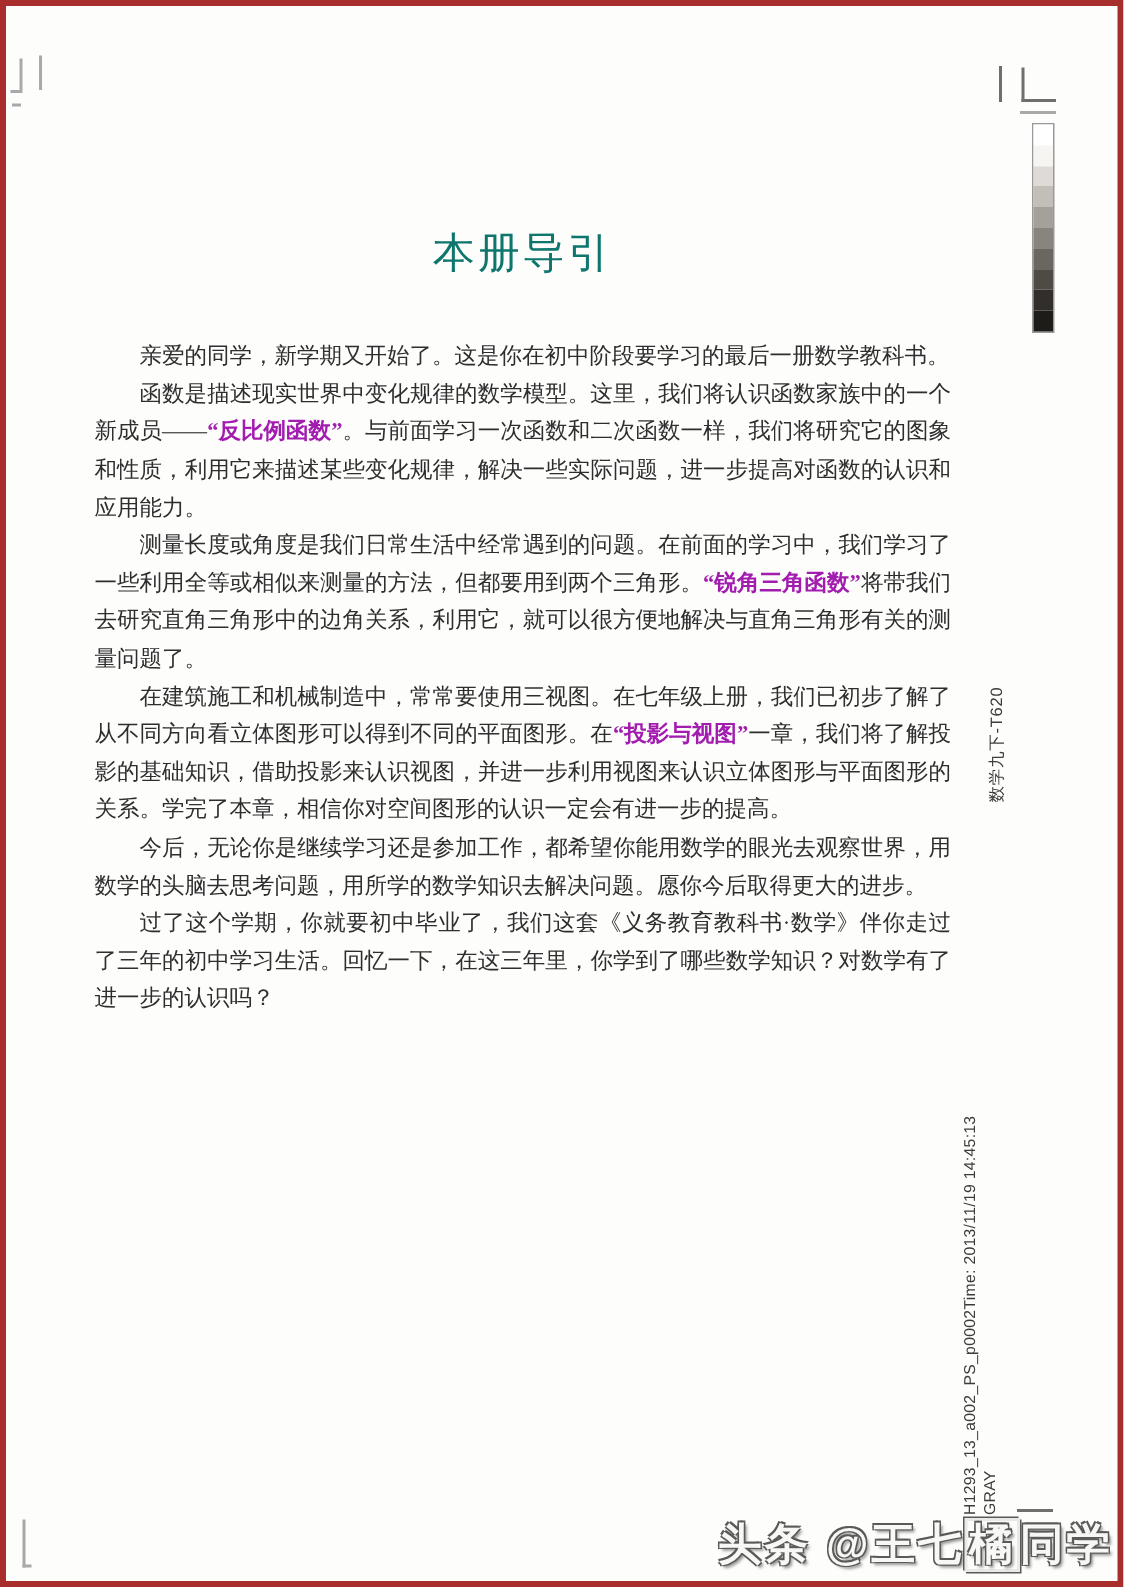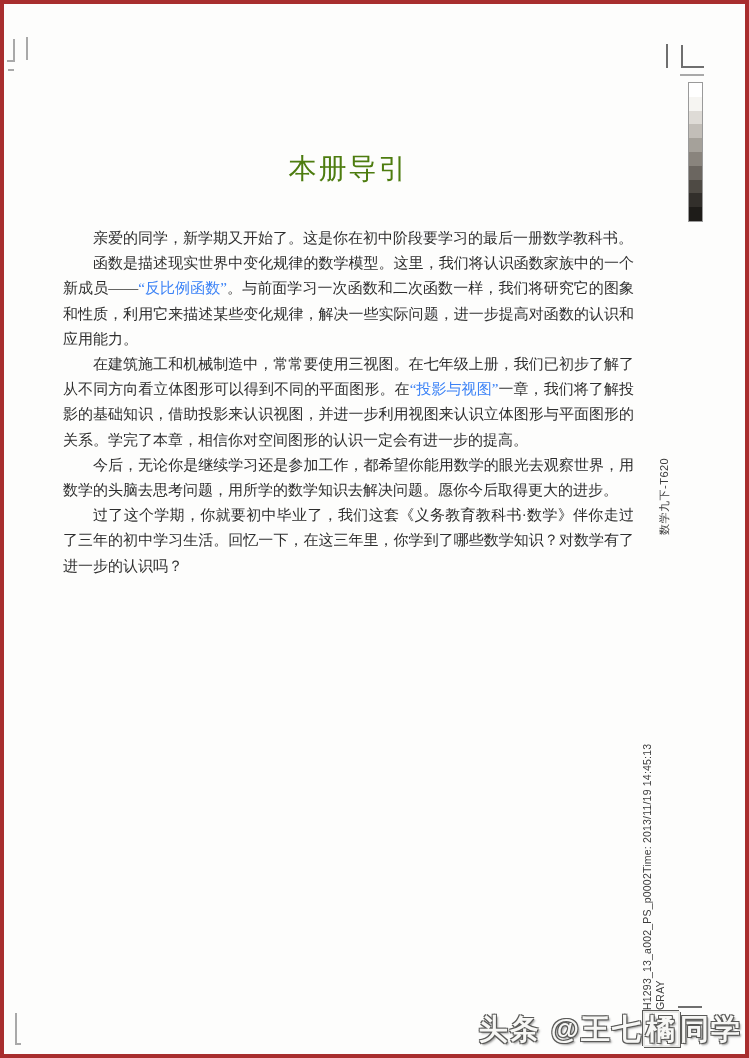--- a/index.html
+++ b/index.html
@@ -10,30 +10,30 @@
   }
   .page-border{
     position:absolute;inset:0;border:4px solid #a82e2e;pointer-events:none;z-index:50;
   }
   
   .doc{
     position:absolute;left:63px;top:0;width:571px;color:#2d2d2d;
   }
   .title{
     position:absolute;left:0;top:150px;width:571px;text-align:center;
-    font-size:28px;letter-spacing:2px;color:#4d7c0f;font-weight:400;
+    font-size:28px;letter-spacing:2px;color:#0f766e;font-weight:400;
   }
   .body-text{
     position:absolute;left:0;top:226px;width:571px;
     font-size:15px;line-height:25.2px;text-align:justify;
     color:#2e2e2e;
   }
   .body-text p{margin:0;text-indent:2em;}
   .seg{font-weight:400;}
-  .seg.bold{font-weight:400;color:#3b82f6;}
+  .seg.bold{font-weight:700;color:#a21caf;}
   
   .mark{position:absolute;background:#8a8a8a;}
   .mark.dark{background:#6f6f6f;}
   .mark.light{background:#a9a9a9;}
   
   .graybar{
     position:absolute;left:688px;top:82px;width:15px;height:140px;
     border:1px solid #9a9a9a;box-sizing:border-box;display:flex;flex-direction:column;
   }
   .graybar .step{flex:1;}
@@ -90,20 +90,21 @@
     <div class="step" style="background: rgb(50, 47, 43);"></div>
     <div class="step" style="background: rgb(30, 28, 25);"></div>
   </div>
 
 <div class="doc">
   <div class="title">本册导引</div>
 
   <div class="body-text">
     <p><span class="seg">亲爱的同学，新学期又开始了。这是你在初中阶段要学习的最后一册数学教科书。</span></p>
     <p><span class="seg">函数是描述现实世界中变化规律的数学模型。这里，我们将认识函数家族中的一个新成员——</span><span class="seg bold">“反比例函数”</span><span class="seg">。与前面学习一次函数和二次函数一样，我们将研究它的图象和性质，利用它来描述某些变化规律，解决一些实际问题，进一步提高对函数的认识和应用能力。</span></p>
+    <p><span class="seg">测量长度或角度是我们日常生活中经常遇到的问题。在前面的学习中，我们学习了一些利用全等或相似来测量的方法，但都要用到两个三角形。</span><span class="seg bold">“锐角三角函数”</span><span class="seg">将带我们去研究直角三角形中的边角关系，利用它，就可以很方便地解决与直角三角形有关的测量问题了。</span></p>
     <p><span class="seg">在建筑施工和机械制造中，常常要使用三视图。在七年级上册，我们已初步了解了从不同方向看立体图形可以得到不同的平面图形。在</span><span class="seg bold">“投影与视图”</span><span class="seg">一章，我们将了解投影的基础知识，借助投影来认识视图，并进一步利用视图来认识立体图形与平面图形的关系。学完了本章，相信你对空间图形的认识一定会有进一步的提高。</span></p>
     <p><span class="seg">今后，无论你是继续学习还是参加工作，都希望你能用数学的眼光去观察世界，用数学的头脑去思考问题，用所学的数学知识去解决问题。愿你今后取得更大的进步。</span></p>
     <p><span class="seg">过了这个学期，你就要初中毕业了，我们这套《义务教育教科书·数学》伴你走过了三年的初中学习生活。回忆一下，在这三年里，你学到了哪些数学知识？对数学有了进一步的认识吗？</span></p>
   </div>
 </div>
 
 <div class="vtext book-code">数学九下-T620</div>
 <div class="vtext scan-meta">
   <div>H1293_13_a002_PS_p0002Time: 2013/11/19 14:45:13</div>
   <div>GRAY</div>

